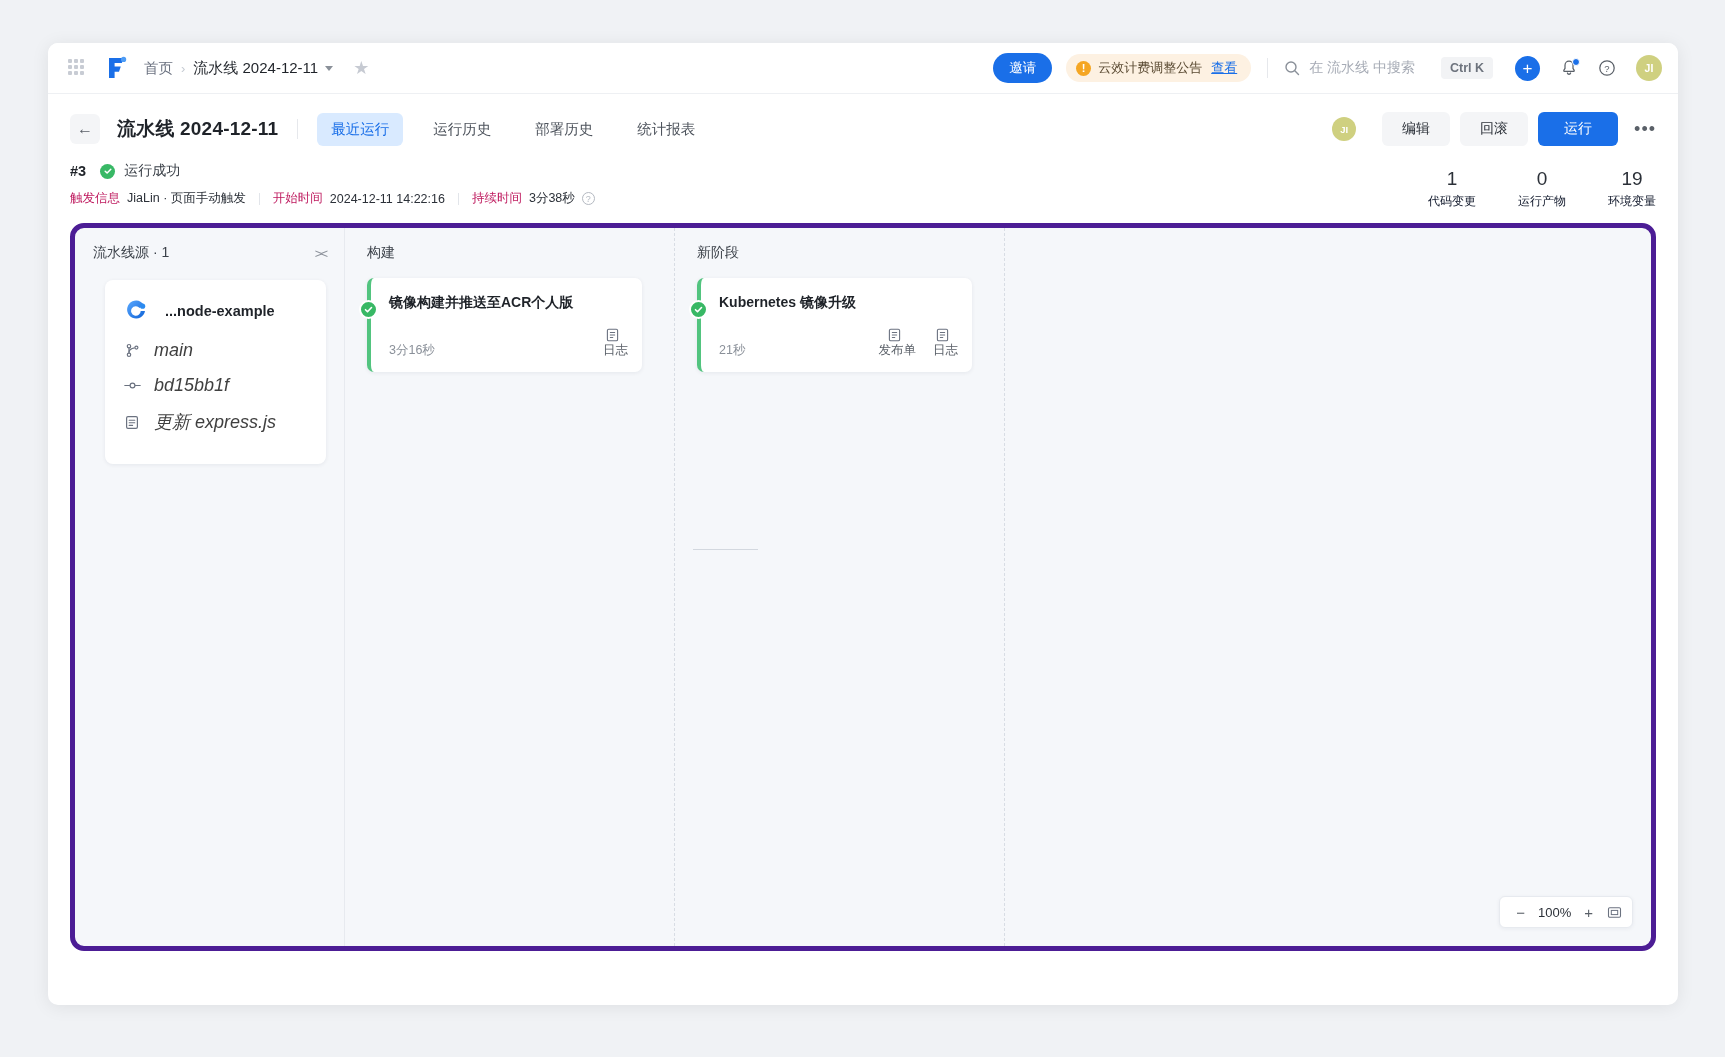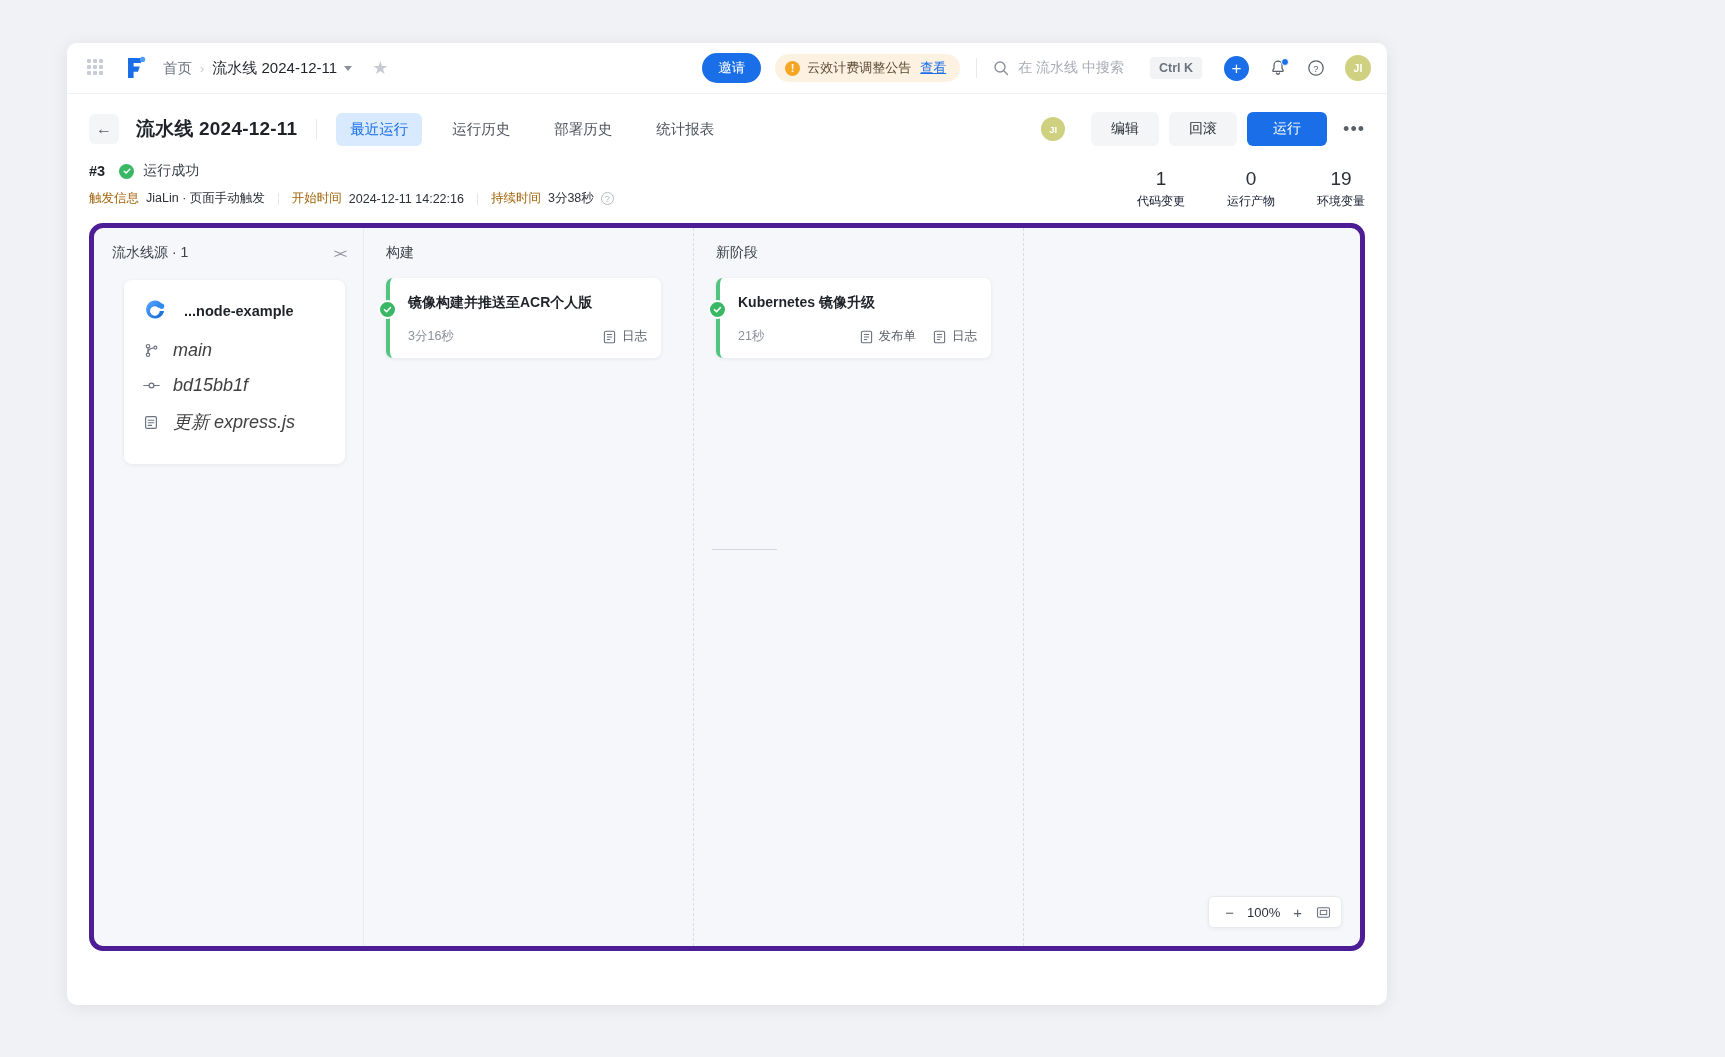--- a/index.html
+++ b/index.html
@@ -6,26 +6,25 @@
   html, body {
     width: 1725px; height: 1057px;
     background: #f0f2f5;
     font-family: "Liberation Sans", "DejaVu Sans", sans-serif;
     -webkit-font-smoothing: antialiased;
     overflow: hidden;
   }
   .app-window {
     position: absolute;
     left: 48px; top: 43px;
-    width: 1320px; height: 962px;
+    width: 1630px; height: 962px;
     background: #ffffff;
     border-radius: 10px;
     box-shadow: 0 2px 18px rgba(0,0,0,0.08);
     overflow: hidden;
-    margin-left: 19px;
   }
 
   
   .topbar {
     height: 51px;
     display: flex; align-items: center;
     padding: 0 16px 0 20px;
     border-bottom: 1px solid #eef0f3;
     background: #fff;
     position: relative;
@@ -169,21 +168,21 @@
   .run-no { font-size: 14.5px; font-weight: 700; color: #1f2329; }
   .ok-badge {
     width: 15px; height: 15px; border-radius: 50%;
     background: #38b865; margin: 0 9px 0 14px;
     display: flex; align-items: center; justify-content: center;
   }
   .ok-badge svg { display: block; }
   .run-status { font-size: 14px; color: #3b4149; }
 
   .meta-row { display: flex; align-items: center; margin-top: 10px; font-size: 12.5px; }
-  .meta-k { color: #a16207; }
+  .meta-k { color: #be185d; }
   .meta-v { color: #2b3038; margin-left: 7px; }
   .meta-sep { width: 1px; height: 12px; background: #e2e5ea; margin: 0 13px; }
   .qmark {
     display: inline-flex; align-items: center; justify-content: center;
     width: 13px; height: 13px; border-radius: 50%;
     border: 1px solid #b4b9c1; color: #b4b9c1;
     font-size: 9px; margin-left: 7px; cursor: pointer;
   }
 
   .stats {
@@ -258,21 +257,21 @@
     background: #38b865; border: 2px solid #fff;
     display: flex; align-items: center; justify-content: center;
   }
   .job-name { font-size: 14px; font-weight: 700; color: #1f2329; margin-bottom: 16px; }
   .job-foot { display: flex; align-items: flex-end; }
   .job-dur { font-size: 12.5px; color: #8a9099; }
   .job-links { margin-left: auto; display: flex; align-items: center; }
   .job-link {
     display: flex; align-items: center;
     font-size: 12.5px; color: #5a6068;
-    margin-left: 17px; cursor: pointer;
+    margin-left: 17px; cursor: pointer; flex-direction: column;
   }
   .job-link svg { margin-right: 6px; }
   .connector {
     position: absolute;
     top: 321px; left: 618px;
     width: 65px; height: 1px;
     background: #d3d8df;
   }
   .rest-col { flex: 1; }
 

